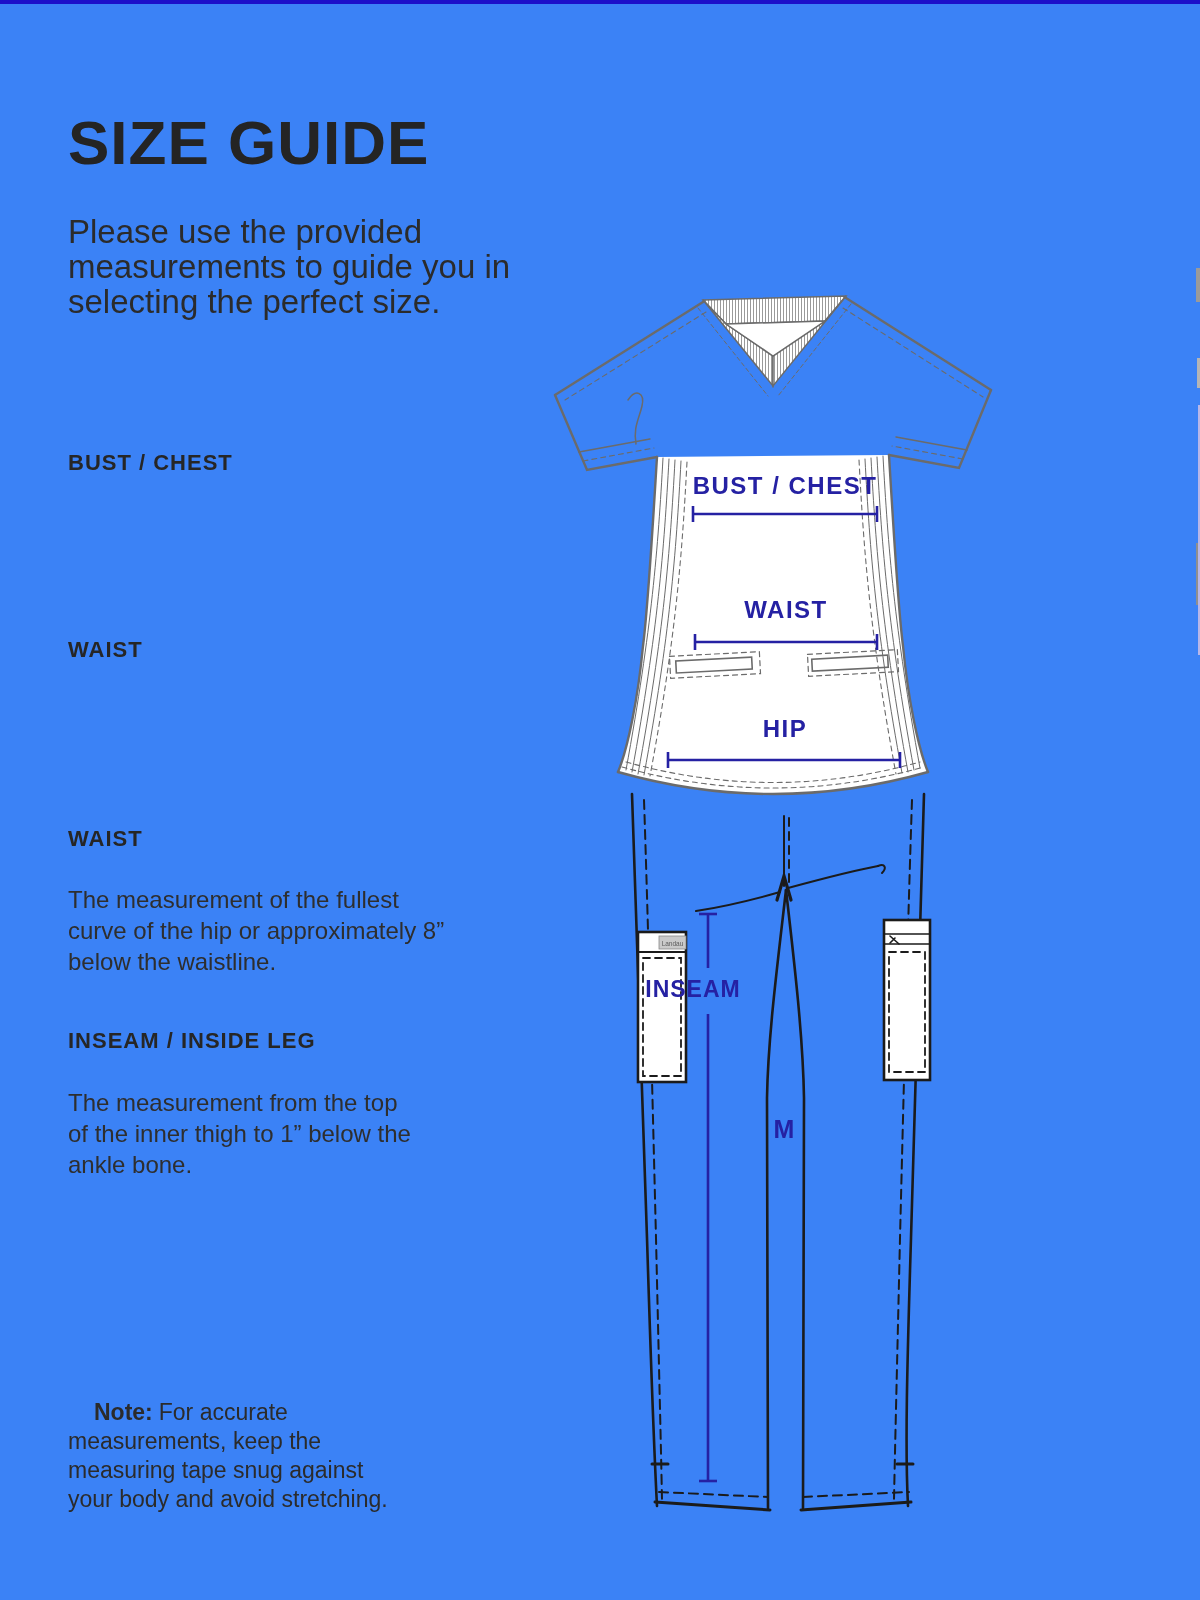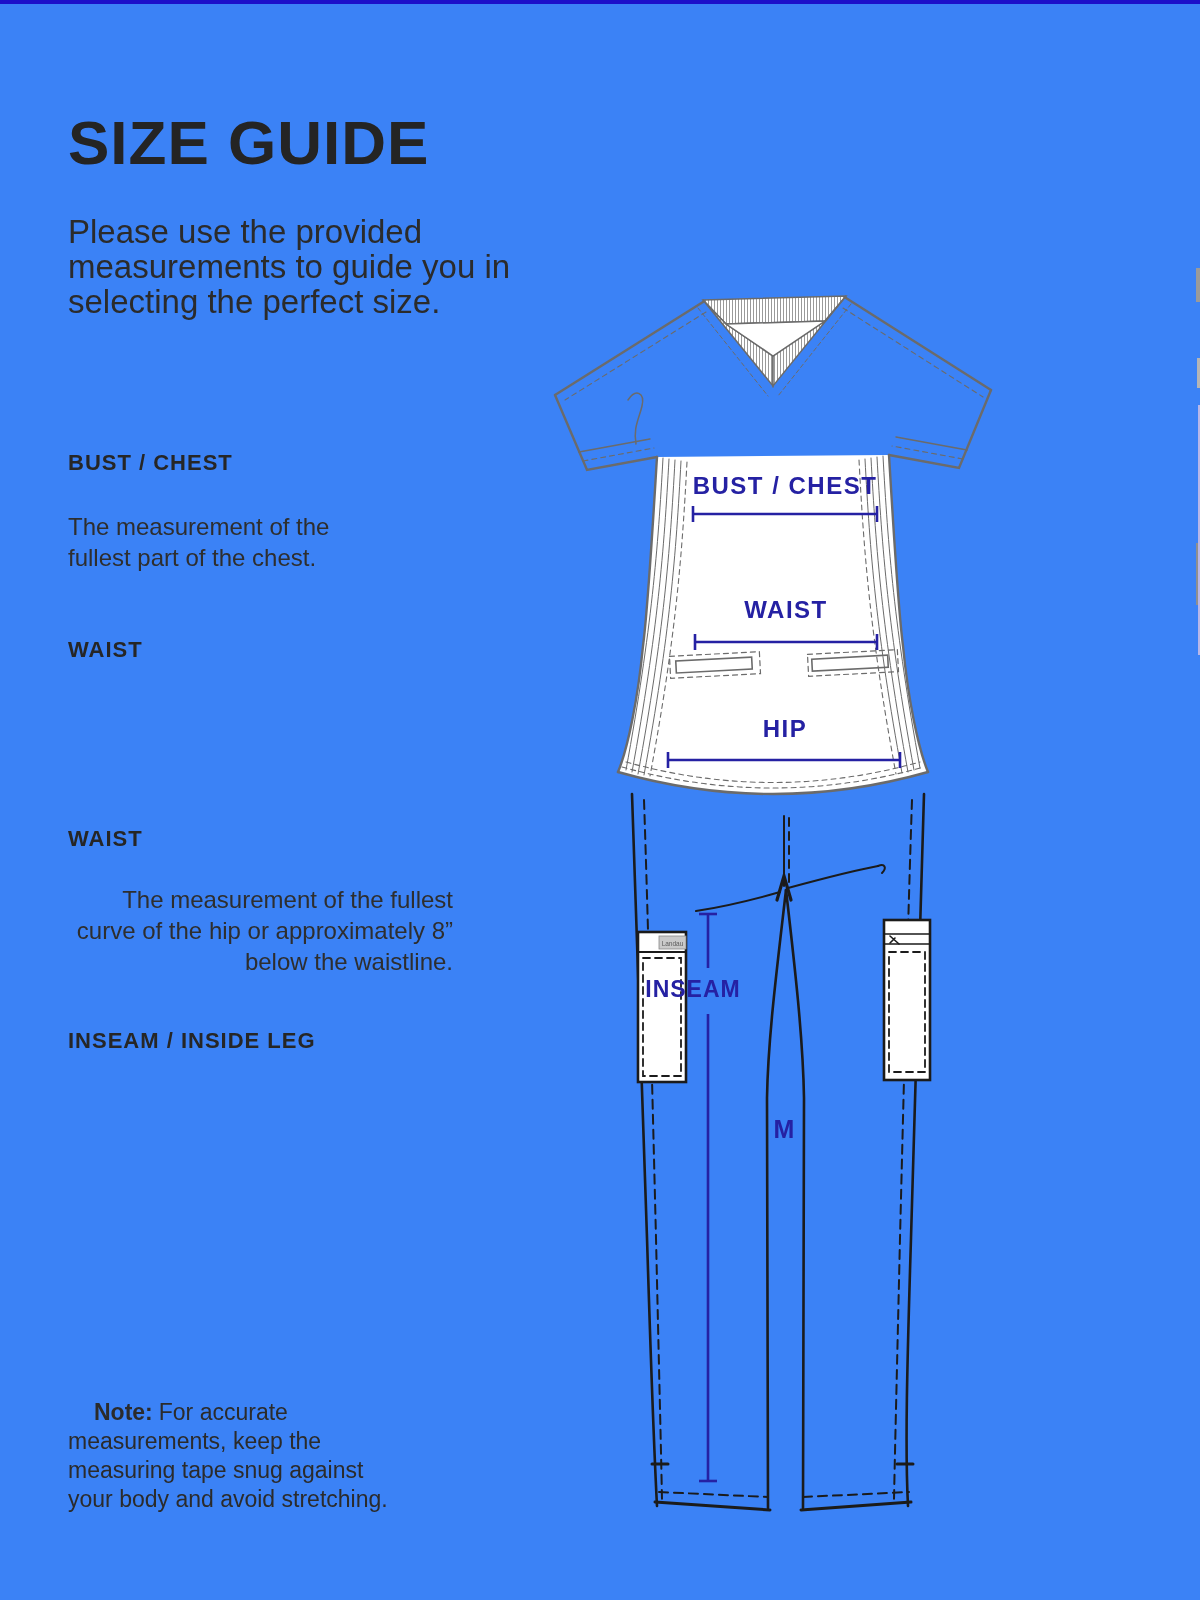--- a/index.html
+++ b/index.html
@@ -6,47 +6,47 @@
   #page{position:relative;width:1200px;height:1600px;background:#3b82f6;overflow:hidden;
         font-family:"Liberation Sans",sans-serif;color:#2b2b2b;}
   .abs{position:absolute;}
   #top-border{left:0;top:0;width:1200px;height:4px;background:#1c10c9;}
   #page-title{left:68px;top:70px;font-size:62px;font-weight:700;letter-spacing:1px;color:#242424;line-height:1;}
   #intro{left:68px;top:181px;width:460px;font-size:33px;line-height:35px;color:#2b2b2b;margin-top:33px;}
   .sec-head{left:68px;font-size:22px;font-weight:700;letter-spacing:1px;color:#262626;}
   .sec-body{left:68px;font-size:24px;line-height:31px;color:#2e2e2e;}
   #sec1-head{top:450px;} #sec1-body{top:487px;width:280px;}
   #sec2-head{top:637px;} #sec2-body{top:674px;width:310px;}
-  #sec3-head{top:826px;} #sec3-body{top:860px;width:385px;text-align:right;}
+  #sec3-head{top:826px;} #sec3-body{top:860px;width:385px;}
   #sec4-head{top:1028px;} #sec4-body{top:1063px;width:345px;}
   #note{left:68px;top:1375px;width:335px;font-size:23px;line-height:29px;color:#2b2b2b;}
   .note-label{font-weight:700;margin-right:6px;margin-left:26px;}
   #illustration{left:540px;top:278px;width:480px;height:1260px;}
   .edge{background:#9a9a9a;}
 </style>
 </head>
 <body>
 
 <div id="page">
 
   <div id="top-border" class="abs"></div>
 
   <h1 id="page-title" class="abs">SIZE GUIDE</h1>
 
   <p id="intro" class="abs">Please use the provided measurements to guide you in selecting the perfect size.</p>
 
   <div id="sec1-head" class="abs sec-head">BUST / CHEST</div>
-  <p id="sec1-body" class="abs sec-body">The measurement of the fullest part of the chest.</p>
 
   <div id="sec2-head" class="abs sec-head">WAIST</div>
 
   <div id="sec3-head" class="abs sec-head">WAIST</div>
   <p id="sec3-body" class="abs sec-body">The measurement of the fullest curve of the hip or approximately 8” below the waistline.</p>
 
   <div id="sec4-head" class="abs sec-head">INSEAM / INSIDE LEG</div>
+  <p id="sec4-body" class="abs sec-body">The measurement from the top of the inner thigh to 1” below the ankle bone.</p>
 
   <p id="note" class="abs">
     <span class="note-label">Note:</span><span>For accurate measurements, keep the measuring tape snug against your body and avoid stretching.</span>
   </p>
 
   <svg id="illustration" class="abs" viewBox="0 0 480 1260">
     <defs>
       <pattern id="rib" width="3" height="3" patternUnits="userSpaceOnUse">
         <rect width="3" height="3" fill="#ffffff"></rect>
         <line x1="0.5" y1="0" x2="0.5" y2="3" stroke="#8d8d8d" stroke-width="0.9"></line>

